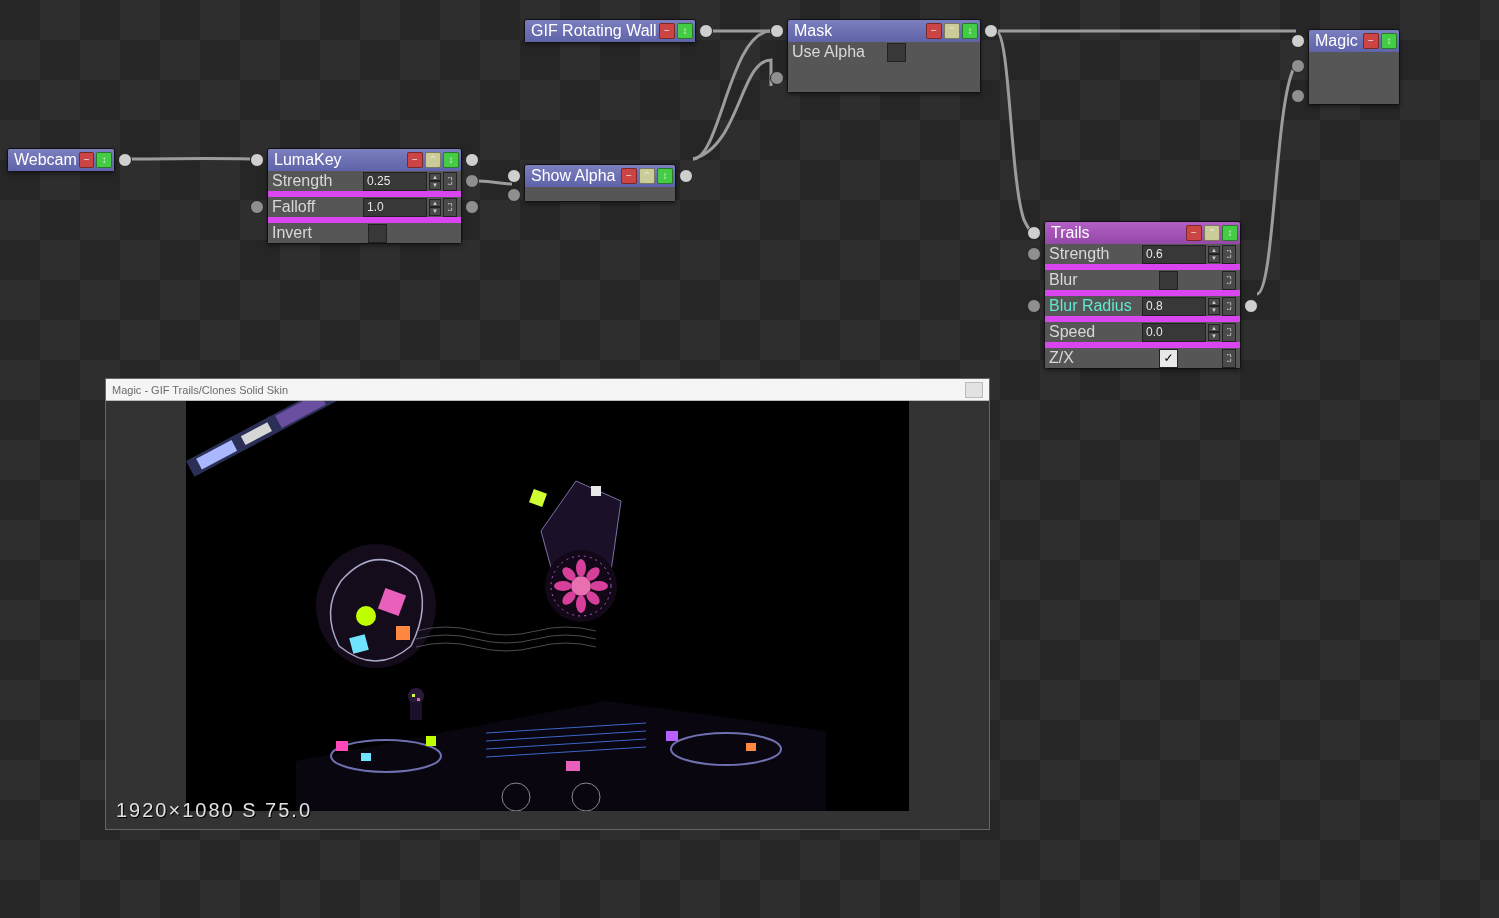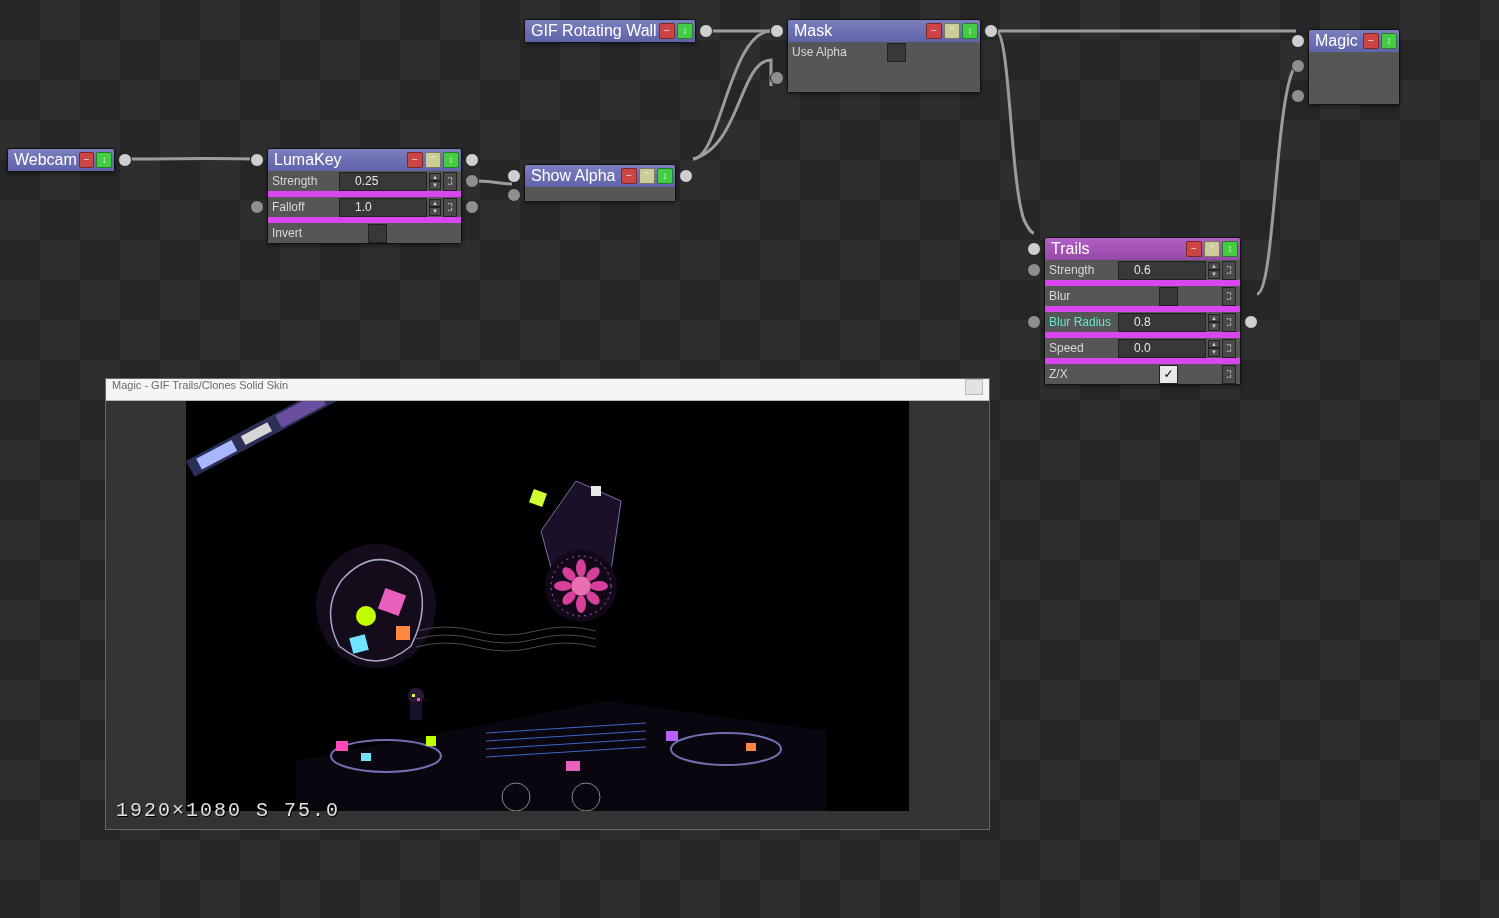--- a/index.html
+++ b/index.html
@@ -16,39 +16,39 @@
 .hdr-blue{background:linear-gradient(#7b7fbe,#5f63a8)}
 .hdr-purple{background:linear-gradient(#b15fc4,#9548a8)}
 .node-title{flex:1;color:#fff;font-weight:400;font-size:16px}
 .hdr-btn{width:14px;height:14px;margin-left:2px;display:flex;align-items:center;justify-content:center;border:1px solid rgba(0,0,0,.4);border-radius:2px;font-size:10px;line-height:1;cursor:pointer}
 .btn-red{background:#c44}
 .btn-yel{background:#cc9}
 .btn-grn{background:#4c4}
 .node-body{background:#565656;padding:0;min-height:0}
 .row{display:flex;align-items:center;height:20px;border-top:6px solid #d946ef;padding:0 4px;position:relative}
 .row:first-child{border-top:none}
-.row .lbl{flex:1;color:#d8d8d8;font-size:12px;white-space:nowrap}
+.row .lbl{flex:1;color:#d8d8d8;font-size:16px;white-space:nowrap}
 .row.dim .lbl{color:#5eead4}
-.valbox{width:56px;height:17px;background:#383838;border:1px solid #222;color:#e8e8e8;font-size:12px;padding:0 15px;display:flex;align-items:center}
+.valbox{width:56px;height:17px;background:#383838;border:1px solid #222;color:#e8e8e8;font-size:12px;padding:0 3px;display:flex;align-items:center}
 .chkbox{width:17px;height:17px;background:#383838;border:1px solid #222;display:flex;align-items:center;justify-content:center;font-size:12px;color:#000}
 .spinset{width:12px;height:17px;display:flex;flex-direction:column;margin-left:2px}
 .spinset .arr{flex:1;background:#4a4a4a;border:1px solid #222;font-size:6px;line-height:1;display:flex;align-items:center;justify-content:center;color:#ccc}
 .linkico{width:12px;height:17px;margin-left:2px;background:#4a4a4a;border:1px solid #222;display:flex;align-items:center;justify-content:center}
 .port{position:absolute;width:12px;height:12px;background:#8f8f8f;border:1px solid #222;border-radius:50%;top:50%;transform:translateY(-50%)}
 .port.left{left:-18px}
 .port.right{right:-18px}
 .port.light{background:#cfcfcf}
 
 
 .preview-win{position:absolute;border:1px solid #666;background:#333}
-.preview-titlebar{height:21px;background:#f5f5f5;color:#6b6b6b;font-size:11px;display:flex;align-items:flex-start;padding:0 6px;border-bottom:1px solid #bbb}
+.preview-titlebar{height:21px;background:#f5f5f5;color:#6b6b6b;font-size:11px;display:flex;align-items:center;padding:0 6px;border-bottom:1px solid #bbb}
 .preview-titlebar .closebtn{width:16px;height:14px;background:#e2e2e2;margin-left:auto;border:1px solid #bbb}
 .preview-content{background:#333;position:relative}
 .preview-canvas{background:#000;position:absolute}
-.preview-osd{position:absolute;left:10px;bottom:6px;color:#e0e0e0;font-size:20px;font-family:Liberation Mono, monospace;letter-spacing:2px;text-shadow:1px 1px #000}
+.preview-osd{position:absolute;left:10px;bottom:6px;color:#e0e0e0;font-size:20px;font-family:Liberation Sans, sans-serif;letter-spacing:2px;text-shadow:1px 1px #000}
 
 
 .body-pad{height:52px;background:#565656}
 .body-pad-sm{height:14px;background:#565656}
 
 
 .linkico svg{width:8px;height:8px;stroke:#aaa;stroke-width:1.5;fill:none}
 
 </style>
 </head>
@@ -169,21 +169,21 @@
       <span class="lbl">Use Alpha</span>
       <span class="chkbox"></span>
       <span style="width:70px"></span>
     </div>
     <div style="height:30px;position:relative">
       <span class="port left" style="top:16px"></span>
     </div>
   </div>
 </div>
 
-<div class="node" style="left:1044px;top:237px;width:195px">
+<div class="node" style="left:1044px;top:221px;width:195px">
   <div class="node-header hdr-purple" style="position:relative">
     <span class="port left light" style="top:11px"></span>
     <span class="node-title">Trails</span>
     <span class="hdr-btn btn-red">−</span>
     <span class="hdr-btn btn-yel">⌃</span>
     <span class="hdr-btn btn-grn">↕</span>
   </div>
   <div class="node-body">
     <div class="row">
       <span class="port left"></span>

